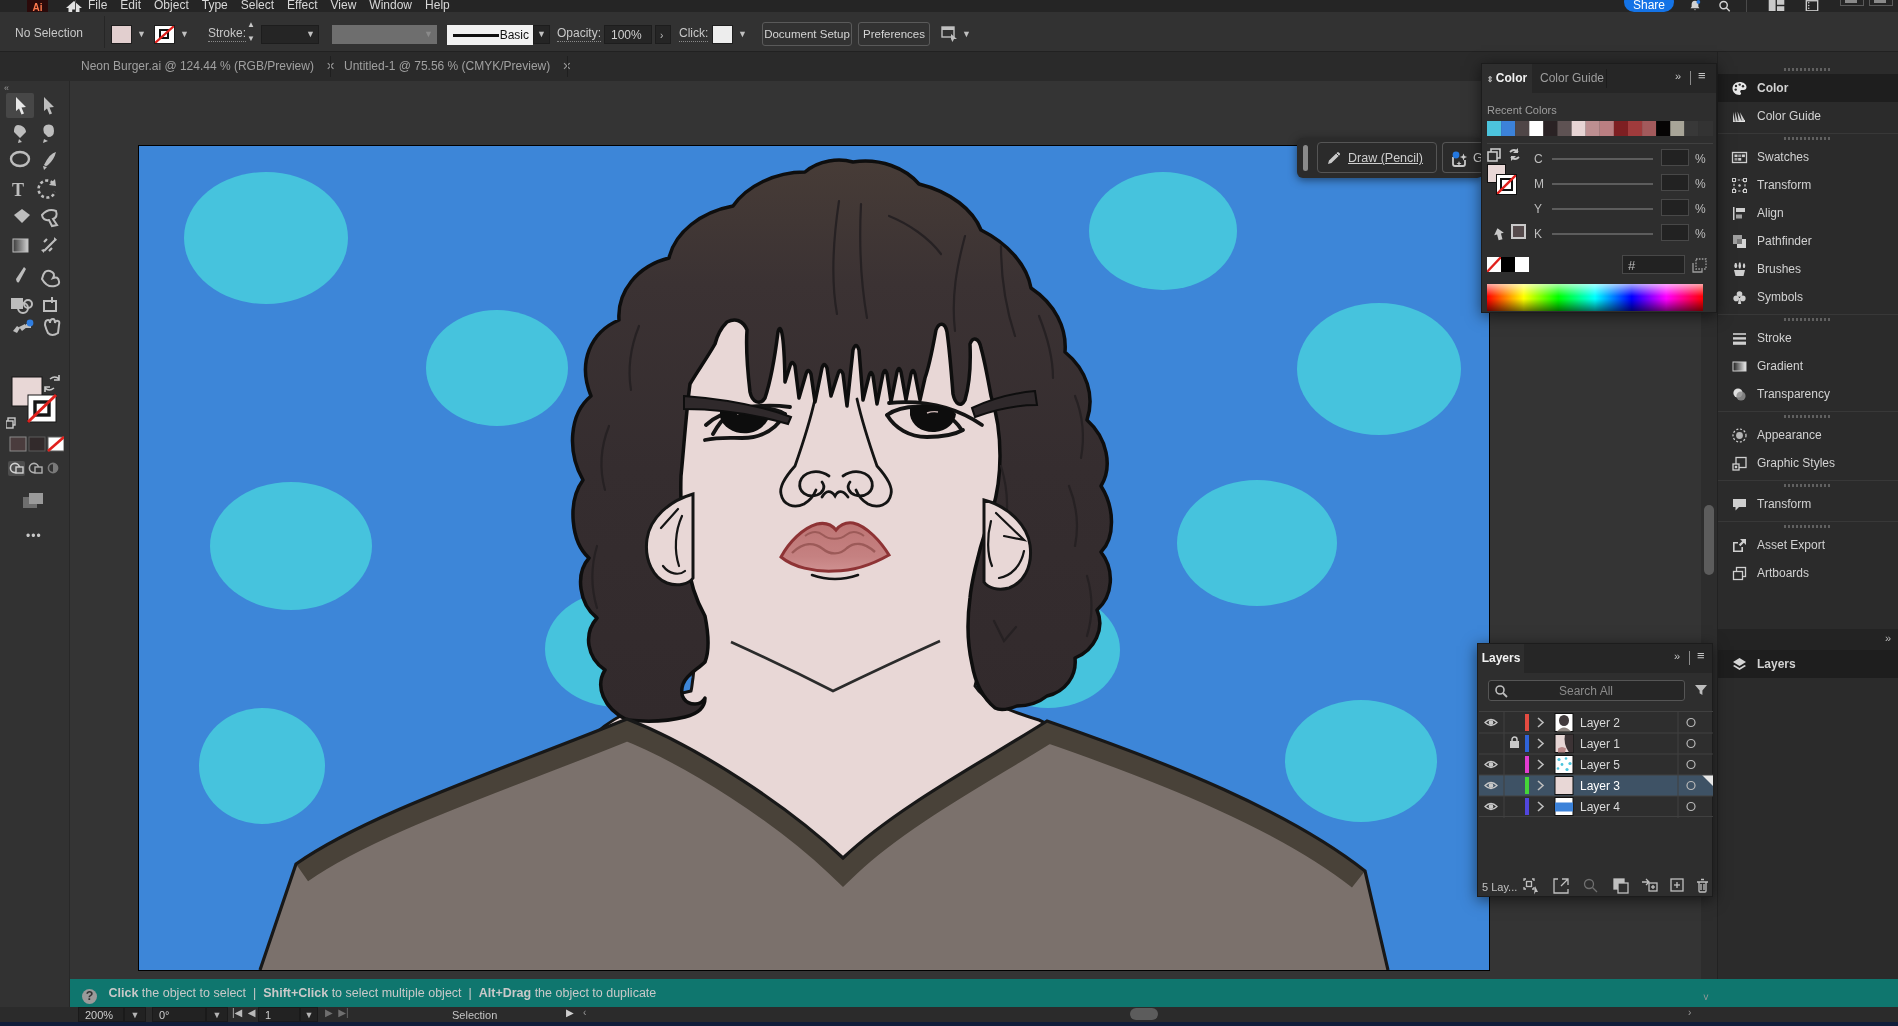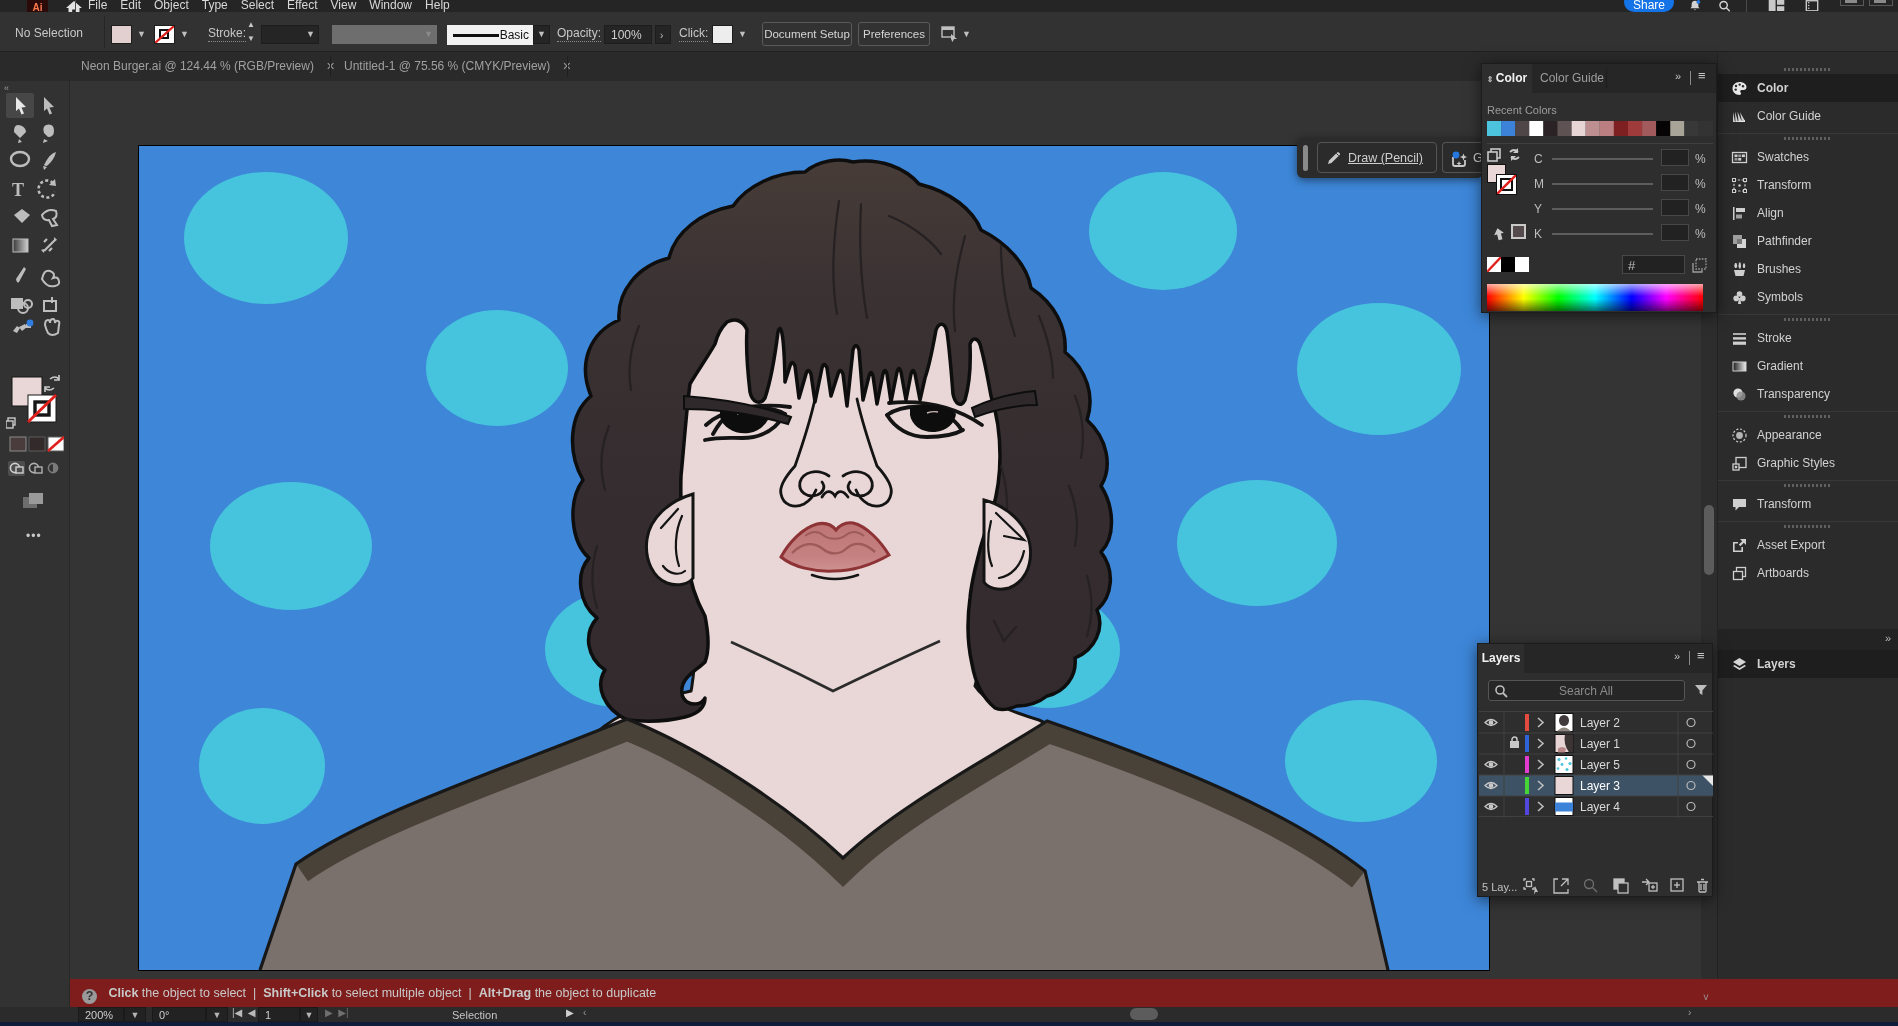--- a/index.html
+++ b/index.html
@@ -60,21 +60,21 @@
   background-image:repeating-linear-gradient(to right,#606060 0 2px,transparent 2px 4px); }
 
 
 .panel { position:absolute; background:#2e2e2e; box-shadow:0 3px 14px rgba(0,0,0,.55); border:1px solid #1c1c1c; }
 .phead { position:absolute; left:0; top:0; width:100%; height:29px; background:#262626; }
 .ptab { position:absolute; left:0; top:0; height:29px; background:#2e2e2e; color:#f2f2f2; font-size:12px; font-weight:bold; line-height:29px; text-align:center; }
 .ptab2 { position:absolute; top:0; height:29px; color:#9e9e9e; font-size:12px; line-height:29px; }
 .pmenu { position:absolute; color:#c5c5c5; font-size:13px; top:6px; }
 
 
-#hintbar { left:70px; top:979px; width:1828px; height:28px; background:#7f1d1d; color:#c9c9c9; font-size:12.5px; line-height:28px; }
+#hintbar { left:70px; top:979px; width:1828px; height:28px; background:#0f766e; color:#c9c9c9; font-size:12.5px; line-height:28px; }
 #statusbar { left:0; top:1007px; width:1898px; height:15px; background:#2b2b2b; color:#c9c9c9; font-size:11px; }
 #taskbar { left:0; top:1022px; width:1898px; height:4px; background:#101d3a; }
 .sbox { position:absolute; top:0px; height:15px; background:#222; border:1px solid #1a1a1a; color:#cdcdcd; font-size:11px; line-height:14px; padding-left:6px; }
 </style>
 </head>
 <body>
 <div id="stage">
 
   <div id="menubar" class="abs">
     <div id="ailogo">Ai</div>

